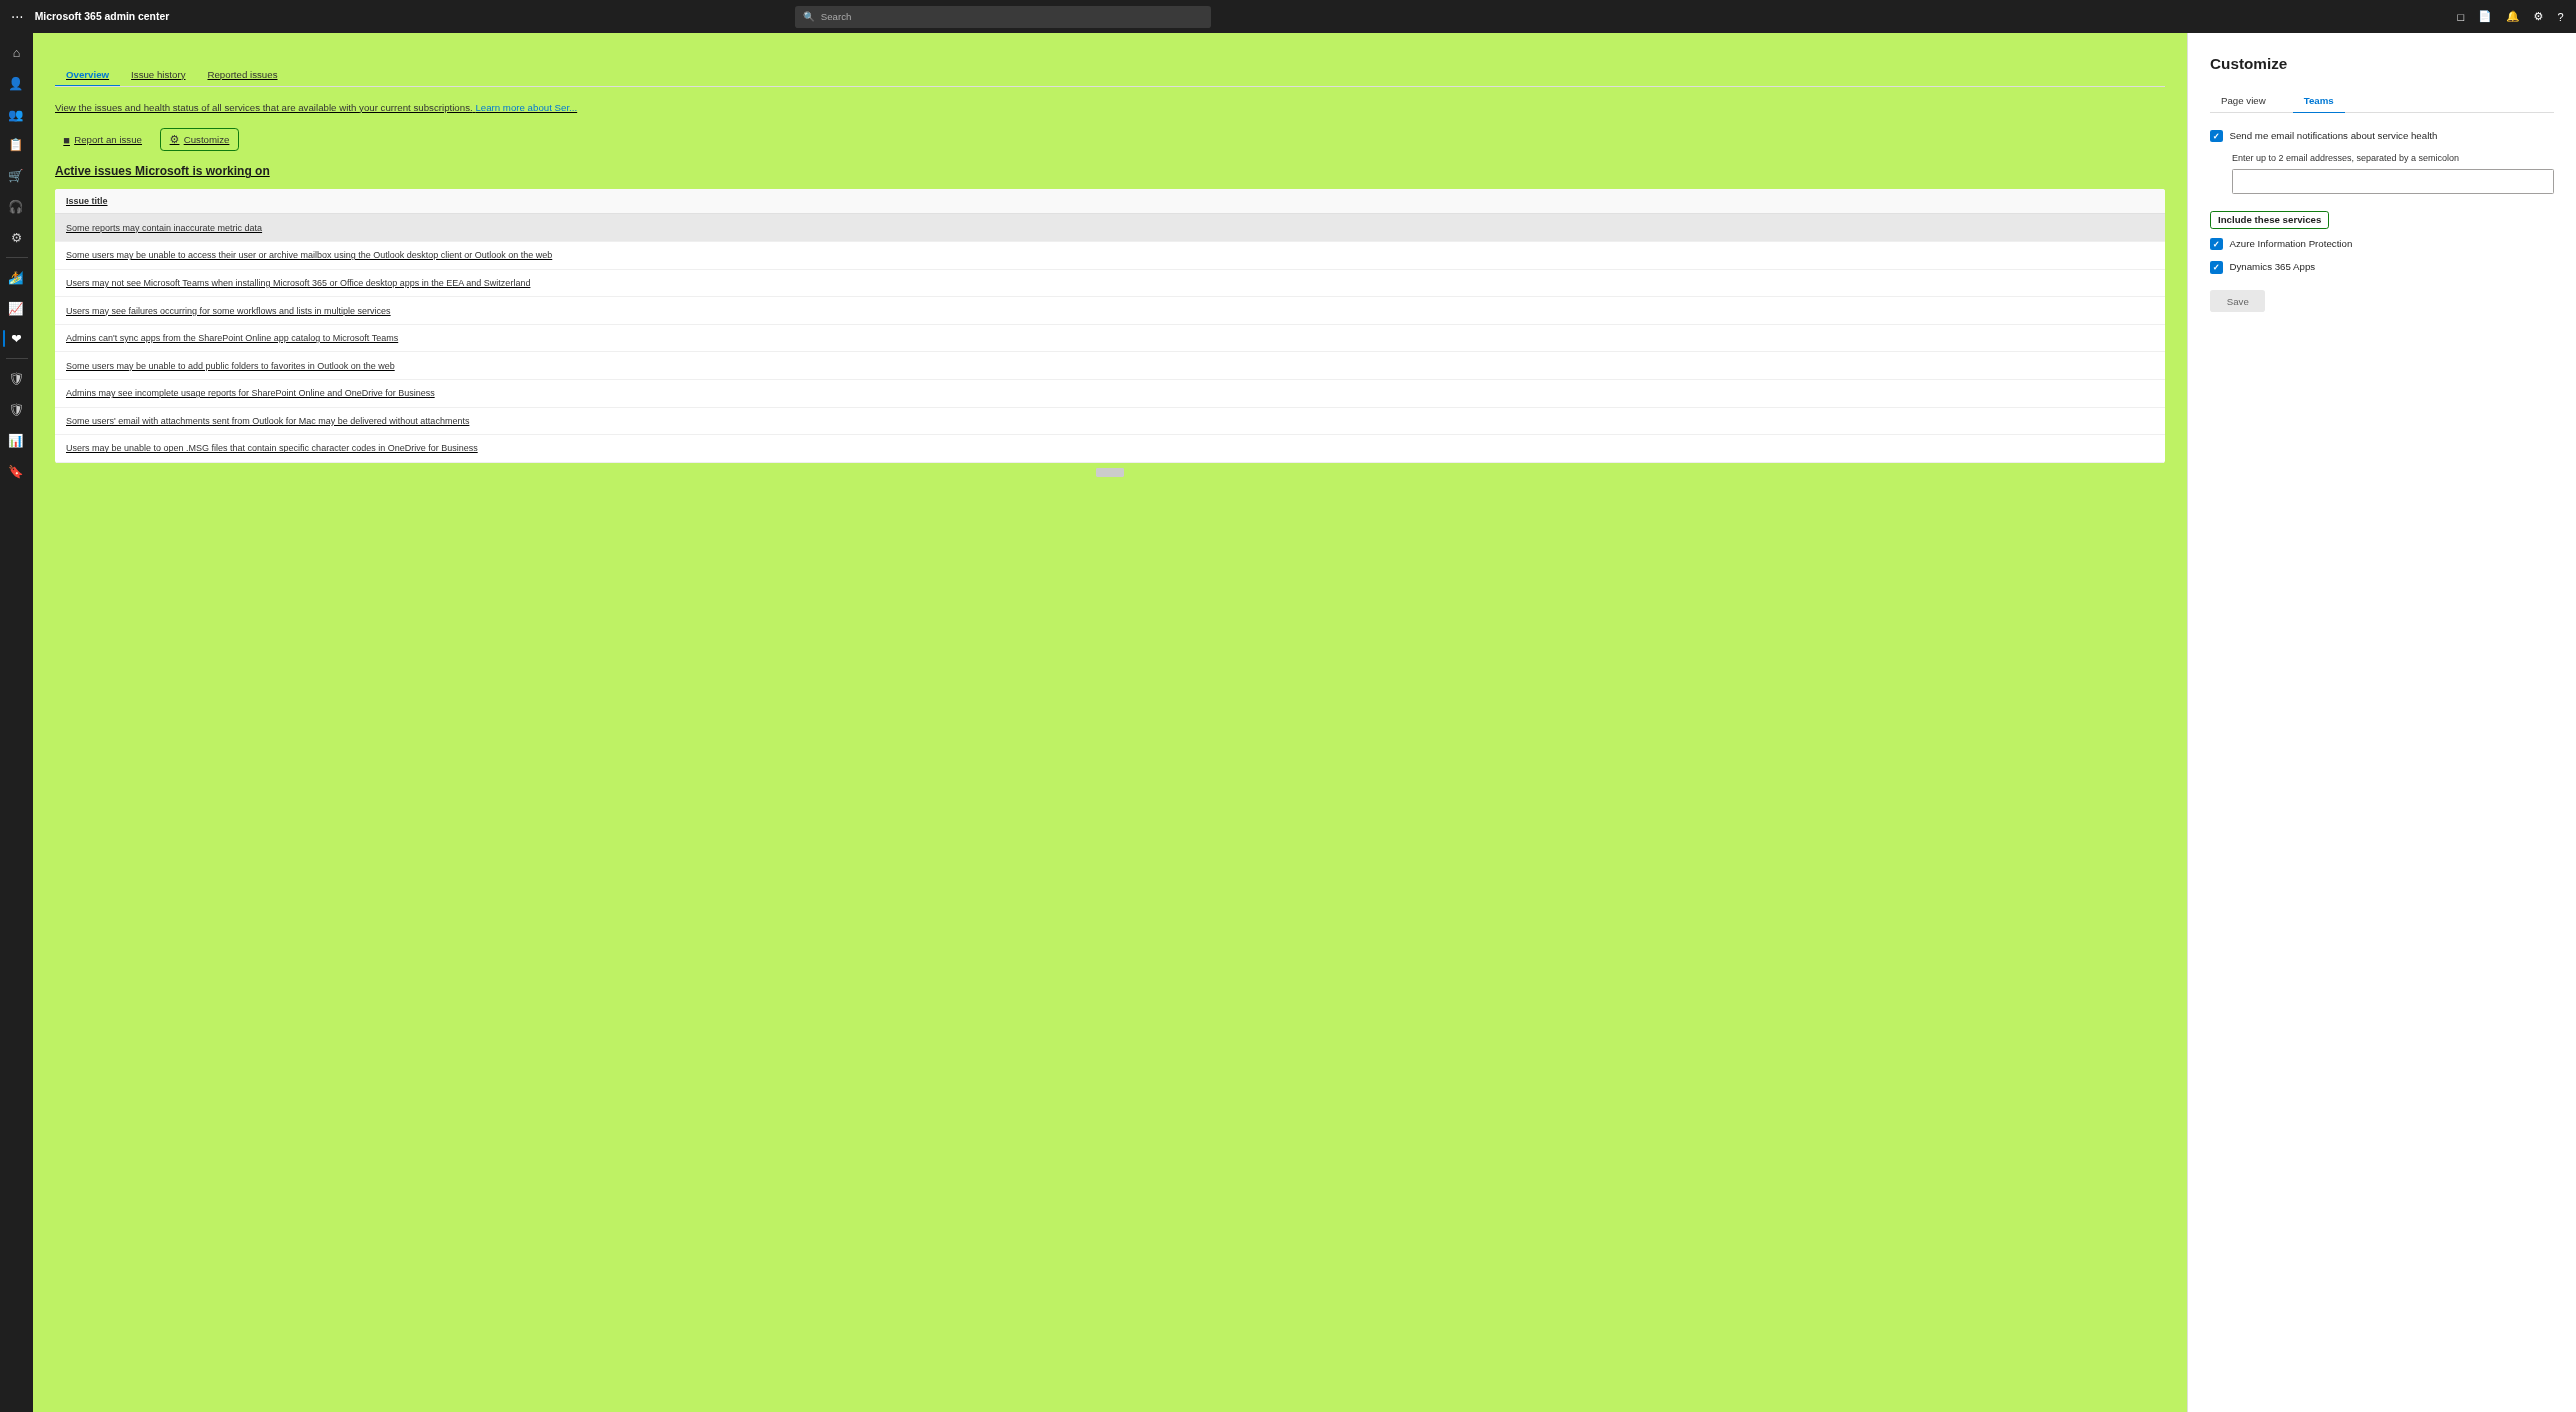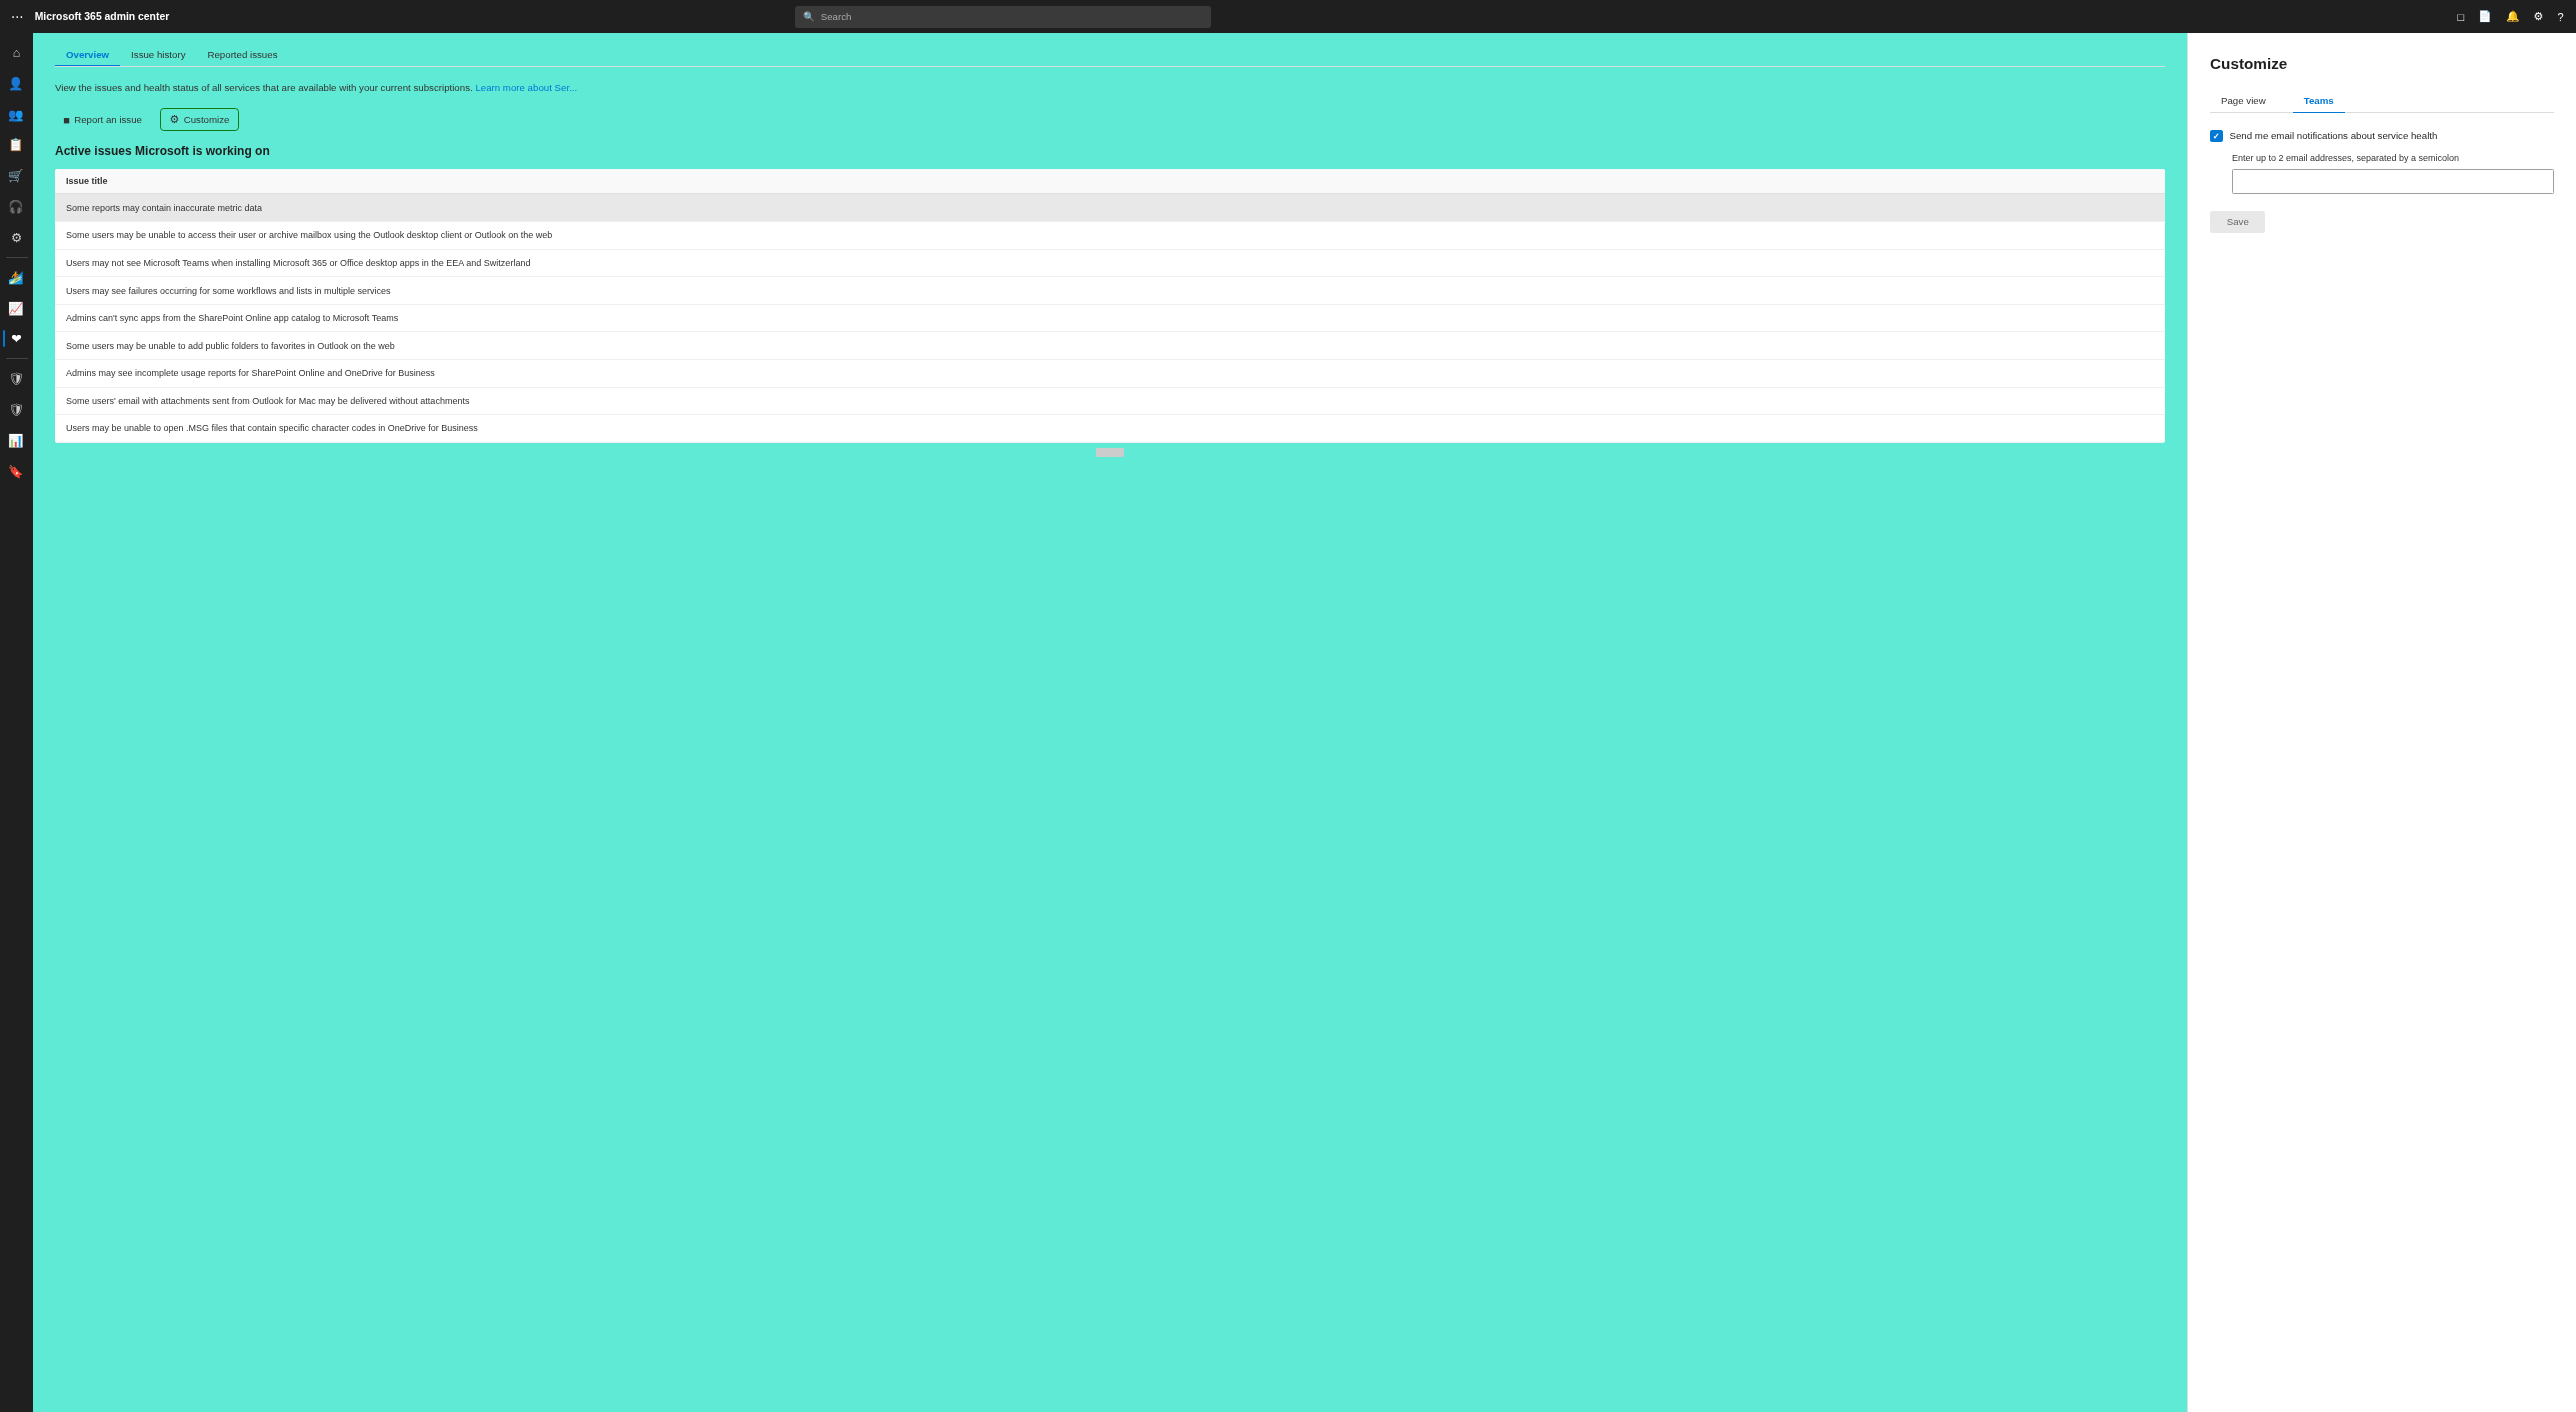--- a/index.html
+++ b/index.html
@@ -104,23 +104,24 @@
     .sidebar-divider {
       width: 22px;
       height: 0.7px;
       background: #444;
       margin: 2.8px 0;
     }
 
     
     .main-content {
       flex: 1;
-      background: #5eead4;
+      background: #bef264;
       overflow-y: auto;
-      padding: 10px 22px;
+      padding: 30px 22px;
+      text-decoration: underline;
     }
 
     
     .tabs {
       display: flex;
       gap: 0;
       border-bottom: 0.7px solid #ddd;
       margin-bottom: 14px;
     }
     .tab {
@@ -515,18 +516,31 @@
 
     
     <div class="email-section">
       <div class="email-label">Enter up to 2 email addresses, separated by a semicolon</div>
       <input class="email-input" type="text" placeholder="" style="">
     </div>
 
     
 
     
+    <div class="services-section">
+      <div class="services-header-box">Include these services</div>
+
+      <div class="checkbox-row">
+        <div class="fluent-checkbox"></div>
+        <label>Azure Information Protection</label>
+      </div>
+
+      <div class="checkbox-row">
+        <div class="fluent-checkbox"></div>
+        <label>Dynamics 365 Apps</label>
+      </div>
+    </div>
 
     
     <button class="save-btn">Save</button>
   </div>
 </div>
 
 
 </body></html>

